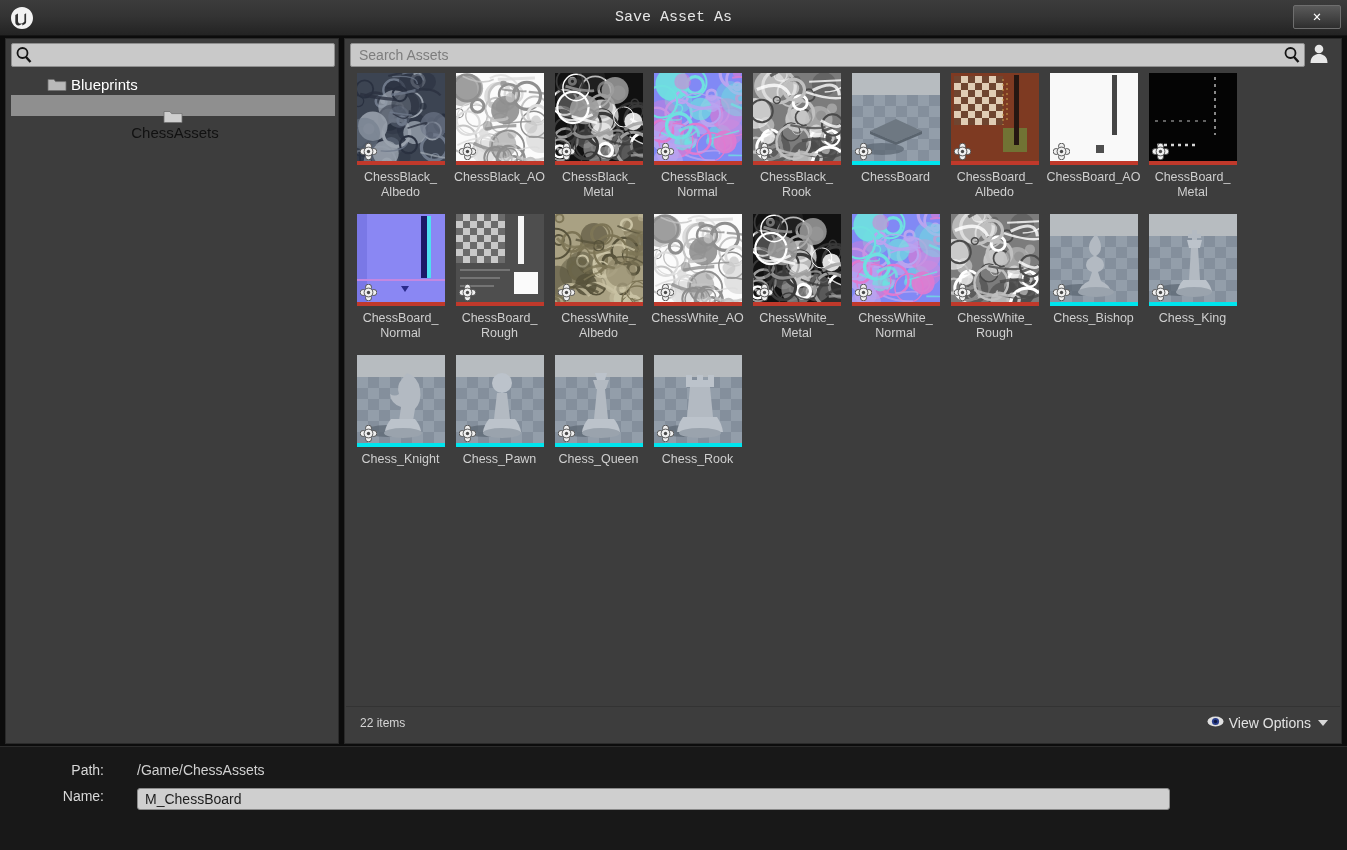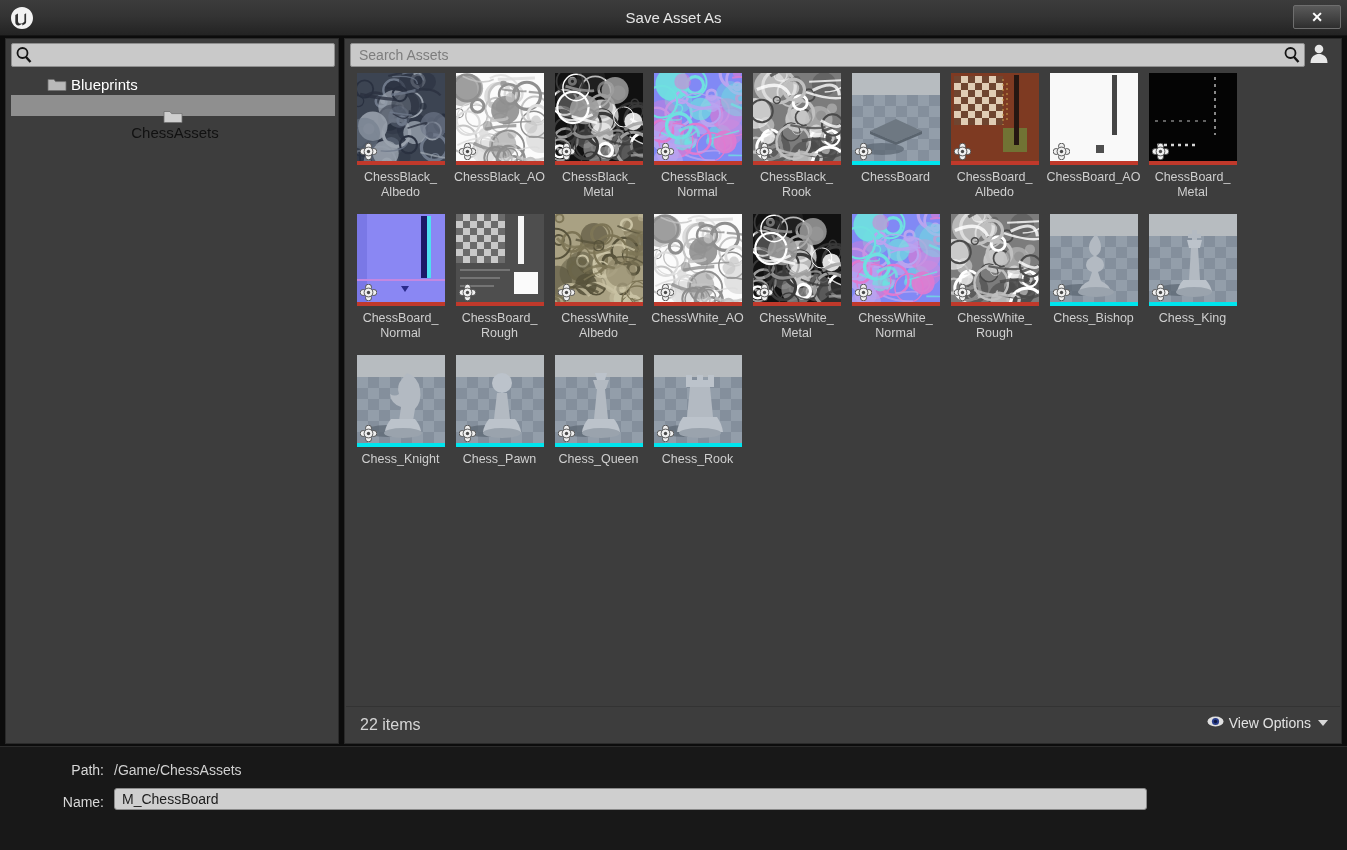--- a/index.html
+++ b/index.html
@@ -9,20 +9,21 @@
     font-family: "Liberation Sans", sans-serif;
     overflow: hidden;
   }
   body { position: relative; }
 
   
   .titlebar {
     position: absolute; left: 0; top: 0; width: 1347px; height: 36px;
     background: linear-gradient(to bottom, #3c3c3c 0%, #343434 45%, #232323 100%);
     border-bottom: 1px solid #151515;
+    font-family: Liberation Mono, monospace;
   }
   .ue-logo {
     position: absolute; left: 8px; top: 5px; width: 28px; height: 26px;
     color: #e8e8e8; font-family: "DejaVu Serif", serif;
     font-size: 25px; line-height: 26px; text-align: center;
     font-style: italic; font-weight: bold;
   }
   .title-text {
     position: absolute; left: 0; top: 0; width: 1347px; height: 36px;
     line-height: 36px; text-align: center;
@@ -119,40 +120,40 @@
     word-break: break-word;
   }
 
   
   .statusbar {
     position: absolute; left: 1px; bottom: 1px; width: 994px; height: 36px;
     background: #3d3d3d; border-top: 1px solid #333;
   }
   .item-count {
     position: absolute; left: 14px; top: 9px;
-    font-size: 16px; color: #d5d5d5;
+    font-size: 12px; color: #d5d5d5;
   }
   .view-options {
     position: absolute; right: 12px; top: 8px;
     display: flex; align-items: center; gap: 5px;
     font-size: 14px; color: #e2e2e2; cursor: pointer;
   }
   .caret-dn {
     width: 0; height: 0; border-left: 5px solid transparent;
     border-right: 5px solid transparent; border-top: 6px solid #d8d8d8;
     margin-left: 2px;
   }
 
   
   .footer {
     position: absolute; left: 0; bottom: 0; width: 1347px; height: 104px;
     background: #181818;
     border-top: 1px solid #2c2c2c;
   }
-  .f-row { position: absolute; display: flex; align-items: flex-end; }
+  .f-row { position: absolute; display: flex; align-items: flex-start; gap: 23px; }
   .f-label {
     width: 52px; text-align: right; font-size: 14px; color: #d8d8d8;
     margin-right: 10px;
   }
   .path-row { left: 52px; top: 15px; }
   .path-value { font-size: 14px; color: #d0d0d0; }
   .name-row { left: 52px; top: 41px; }
   .name-input {
     width: 1033px; height: 22px; background: #cfcfcf;
     border: 1px solid #8a8a8a; border-radius: 3px;

